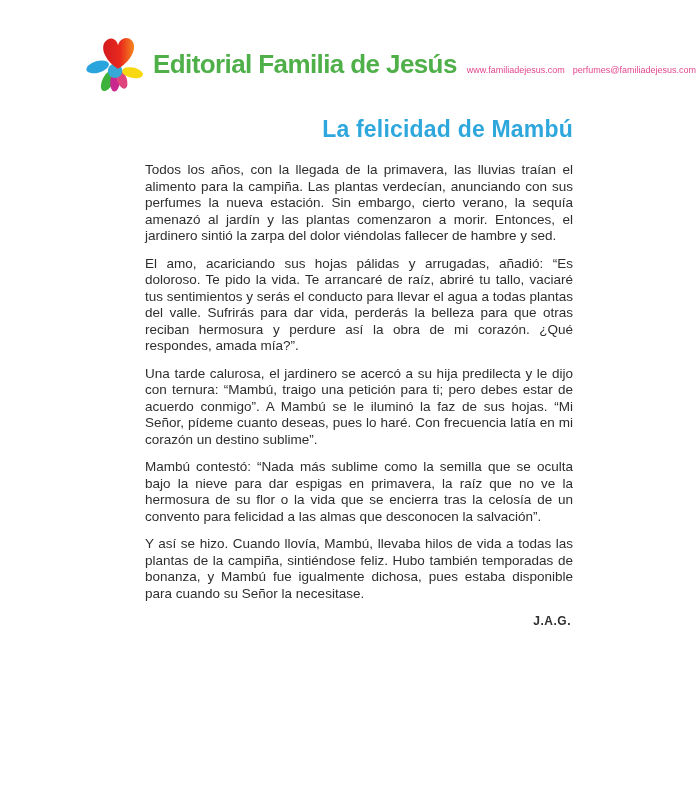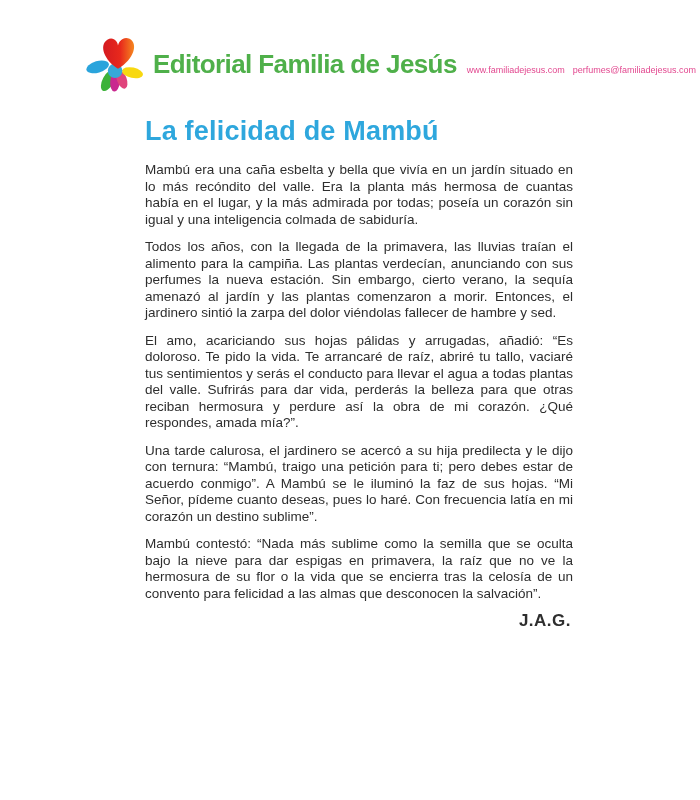--- a/index.html
+++ b/index.html
@@ -34,40 +34,40 @@
     color: #e2478f;
     white-space: nowrap;
     display: flex;
     gap: 8px;
   }
   .title {
     position: absolute;
     top: 116px;
     left: 145px;
     width: 428px;
-    text-align: left;
-    font-size: 27px;
+    text-align: right;
+    font-size: 23px;
     font-weight: bold;
     color: #2ea7dd;
     letter-spacing: 0.2px;
   }
   .content {
     position: absolute;
     top: 162px;
     left: 145px;
     width: 428px;
     font-size: 13.5px;
     line-height: 16.5px;
     color: #2e2e2e;
     text-align: justify;
   }
   .content p { margin: 0 0 11px 0; }
   .signature {
     text-align: right;
-    font-size: 17px;
+    font-size: 12px;
     color: #2e2e2e;
     margin-top: 1px;
     padding-right: 2px;
     font-weight: bold;
     letter-spacing: 0.5px;
   }
 </style>
 </head>
 <body>
 
@@ -99,21 +99,21 @@
         <span>www.familiadejesus.com</span>
         <span>perfumes@familiadejesus.com</span>
         <span>649547862</span>
       </span>
     </div>
   </header>
 
   <h1 class="title">La felicidad de Mambú</h1>
 
   <main class="content">
-    <p>Mambú era una caña esbelta y bella que vivía en un jardín situado en lo más recóndito del valle. Era la planta más hermosa de cuantas había en el lugar, y la más admirada por todas; poseía un corazón sin igual y una inteligencia colmada de sabiduría.</p>
     <p>Todos los años, con la llegada de la primavera, las lluvias traían el alimento para la campiña. Las plantas verdecían, anunciando con sus perfumes la nueva estación. Sin embargo, cierto verano, la sequía amenazó al jardín y las plantas comenzaron a morir. Entonces, el jardinero sintió la zarpa del dolor viéndolas fallecer de hambre y sed.</p>
     <p>El amo, acariciando sus hojas pálidas y arrugadas, añadió: “Es doloroso. Te pido la vida. Te arrancaré de raíz, abriré tu tallo, vaciaré tus sentimientos y serás el conducto para llevar el agua a todas plantas del valle. Sufrirás para dar vida, perderás la belleza para que otras reciban hermosura y perdure así la obra de mi corazón. ¿Qué respondes, amada mía?”.</p>
     <p>Una tarde calurosa, el jardinero se acercó a su hija predilecta y le dijo con ternura: “Mambú, traigo una petición para ti; pero debes estar de acuerdo conmigo”. A Mambú se le iluminó la faz de sus hojas. “Mi Señor, pídeme cuanto deseas, pues lo haré. Con frecuencia latía en mi corazón un destino sublime”.</p>
     <p>Mambú contestó: “Nada más sublime como la semilla que se oculta bajo la nieve para dar espigas en primavera, la raíz que no ve la hermosura de su flor o la vida que se encierra tras la celosía de un convento para felicidad a las almas que desconocen la salvación”.</p>
+    <p>Y así se hizo. Cuando llovía, Mambú, llevaba hilos de vida a todas las plantas de la campiña, sintiéndose feliz. Hubo también temporadas de bonanza, y Mambú  fue igualmente dichosa, pues estaba disponible para cuando su Señor la necesitase.</p>
     <div class="signature">J.A.G.</div>
   </main>
 
 </div>
 
 </body></html>

